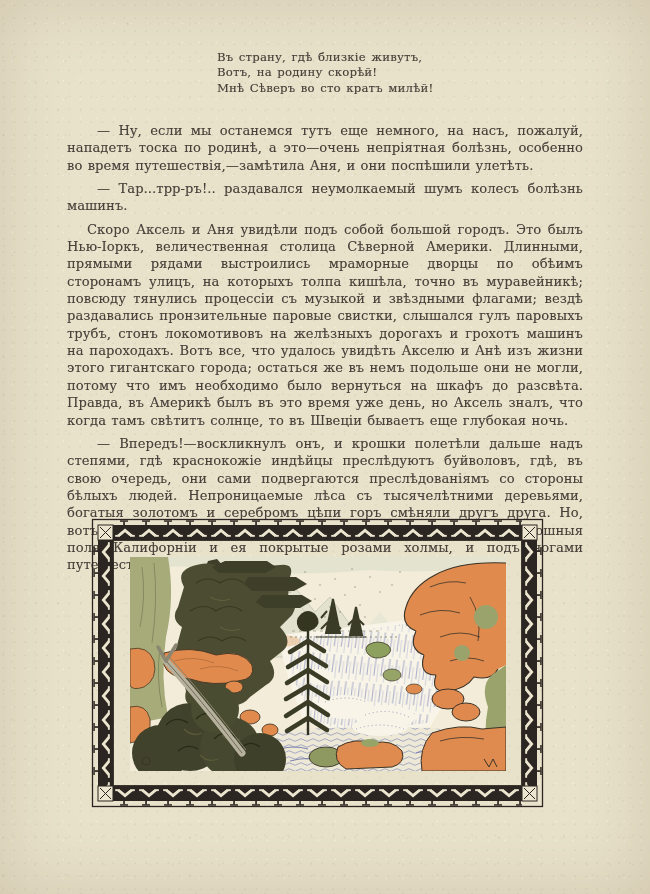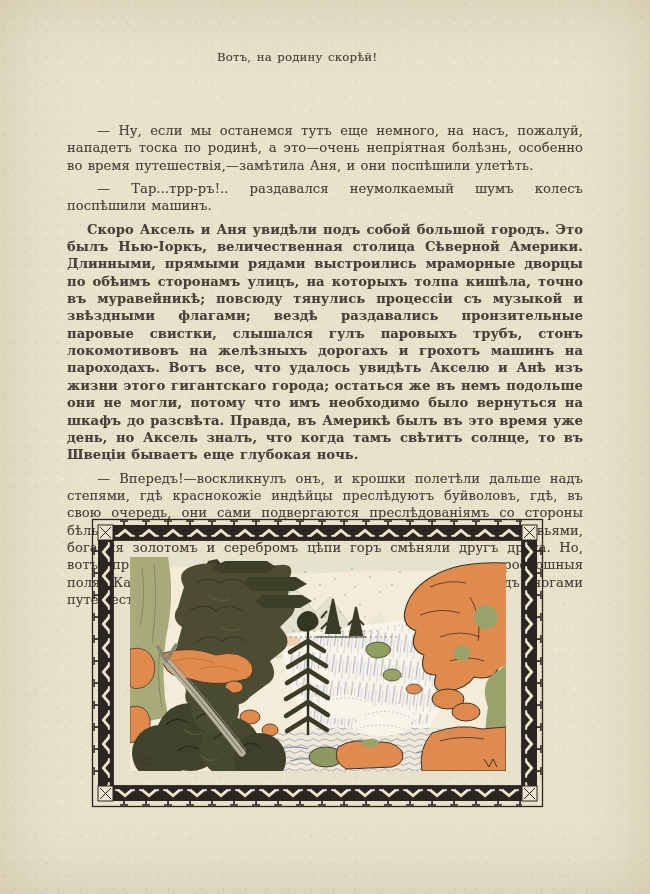--- a/index.html
+++ b/index.html
@@ -23,36 +23,38 @@
     text-shadow:.3px .3px .6px rgba(71,65,56,.4);
   }
   .bodytext{
     position:absolute;left:61px;top:116px;width:528px;
     font-size:13px;line-height:17.35px;text-align:justify;
     letter-spacing:.12px;word-spacing:1px;
     text-shadow:.3px .3px .6px rgba(71,65,56,.35);
   }
   .bodytext p{margin:6px;}
   .bodytext p.indent-dash{text-indent:30px;}
-  .bodytext p.indent{text-indent:20px;font-weight:bold;}
+  .bodytext p.indent{text-indent:20px;}
   figure.plate{position:absolute;left:90px;top:517px;width:455px;height:292px;margin:0;}
   figure.plate svg{display:block;width:455px;height:292px;}
 </style>
 </head>
 <body>
 
 <div class="page">
 
   <div class="poem">
+    <div>Въ страну, гдѣ близкіе живутъ,</div>
     <div>Вотъ, на родину скорѣй!</div>
+    <div>Мнѣ Сѣверъ во сто кратъ милѣй!</div>
   </div>
 
   <div class="bodytext">
     <p class="indent-dash">— Ну, если мы останемся тутъ еще немного, на насъ, пожалуй, нападетъ тоска по родинѣ, а это—очень непріятная болѣзнь, особенно во время путешествія,—замѣтила Аня, и они поспѣшили улетѣть.</p>
-    <p class="indent-dash">— Тар...трр-ръ!.. раздавался неумолкаемый шумъ колесъ поспѣшили машинъ.</p>
+    <p class="indent-dash">— Тар...трр-ръ!.. раздавался неумолкаемый шумъ колесъ болѣзнь машинъ.</p>
     <p class="indent">Скоро Аксель и Аня увидѣли подъ собой большой городъ. Это былъ Нью-Іоркъ, величественная столица Сѣверной Америки. Длинными, прямыми рядами выстроились мраморные дворцы по обѣимъ сторонамъ улицъ, на которыхъ толпа кишѣла, точно въ муравейникѣ; повсюду тянулись процессіи съ музыкой и звѣздными флагами; вездѣ раздавались пронзительные паровые свистки, слышался гулъ паровыхъ трубъ, стонъ локомотивовъ на желѣзныхъ дорогахъ и грохотъ машинъ на пароходахъ. Вотъ все, что удалось увидѣть Акселю и Анѣ изъ жизни этого гигантскаго города; остаться же въ немъ подольше они не могли, потому что имъ необходимо было вернуться на шкафъ до разсвѣта. Правда, въ Америкѣ былъ въ это время уже день, но Аксель зналъ, что когда тамъ свѣтитъ солнце, то въ Швеціи бываетъ еще глубокая ночь.</p>
     <p class="indent-dash">— Впередъ!—воскликнулъ онъ, и крошки полетѣли дальше надъ степями, гдѣ краснокожіе индѣйцы преслѣдуютъ буйволовъ, гдѣ, въ свою очередь, они сами подвергаются преслѣдованіямъ со стороны бѣлыхъ людей. Непроницаемые лѣса съ тысячелѣтними деревьями, богатыя золотомъ и серебромъ цѣпи горъ смѣняли другъ друга. Но, вотъ, промелькнула и послѣдняя картина Новаго Свѣта—роскошныя поля Калифорніи и ея покрытые розами холмы, и подъ ногами путешественниковъ снова зашумѣли морскія волны,</p>
   </div>
 
   <figure class="plate" aria-label="Colour woodcut: waterfall between dark fir trees and orange cliffs inside a black-and-cream ornamental border">
     <svg viewBox="0 0 455 292" xmlns="http://www.w3.org/2000/svg">
       <defs>
         <clipPath id="picClip">
             <rect x="0" y="0" width="376" height="214"></rect>
           </clipPath>

